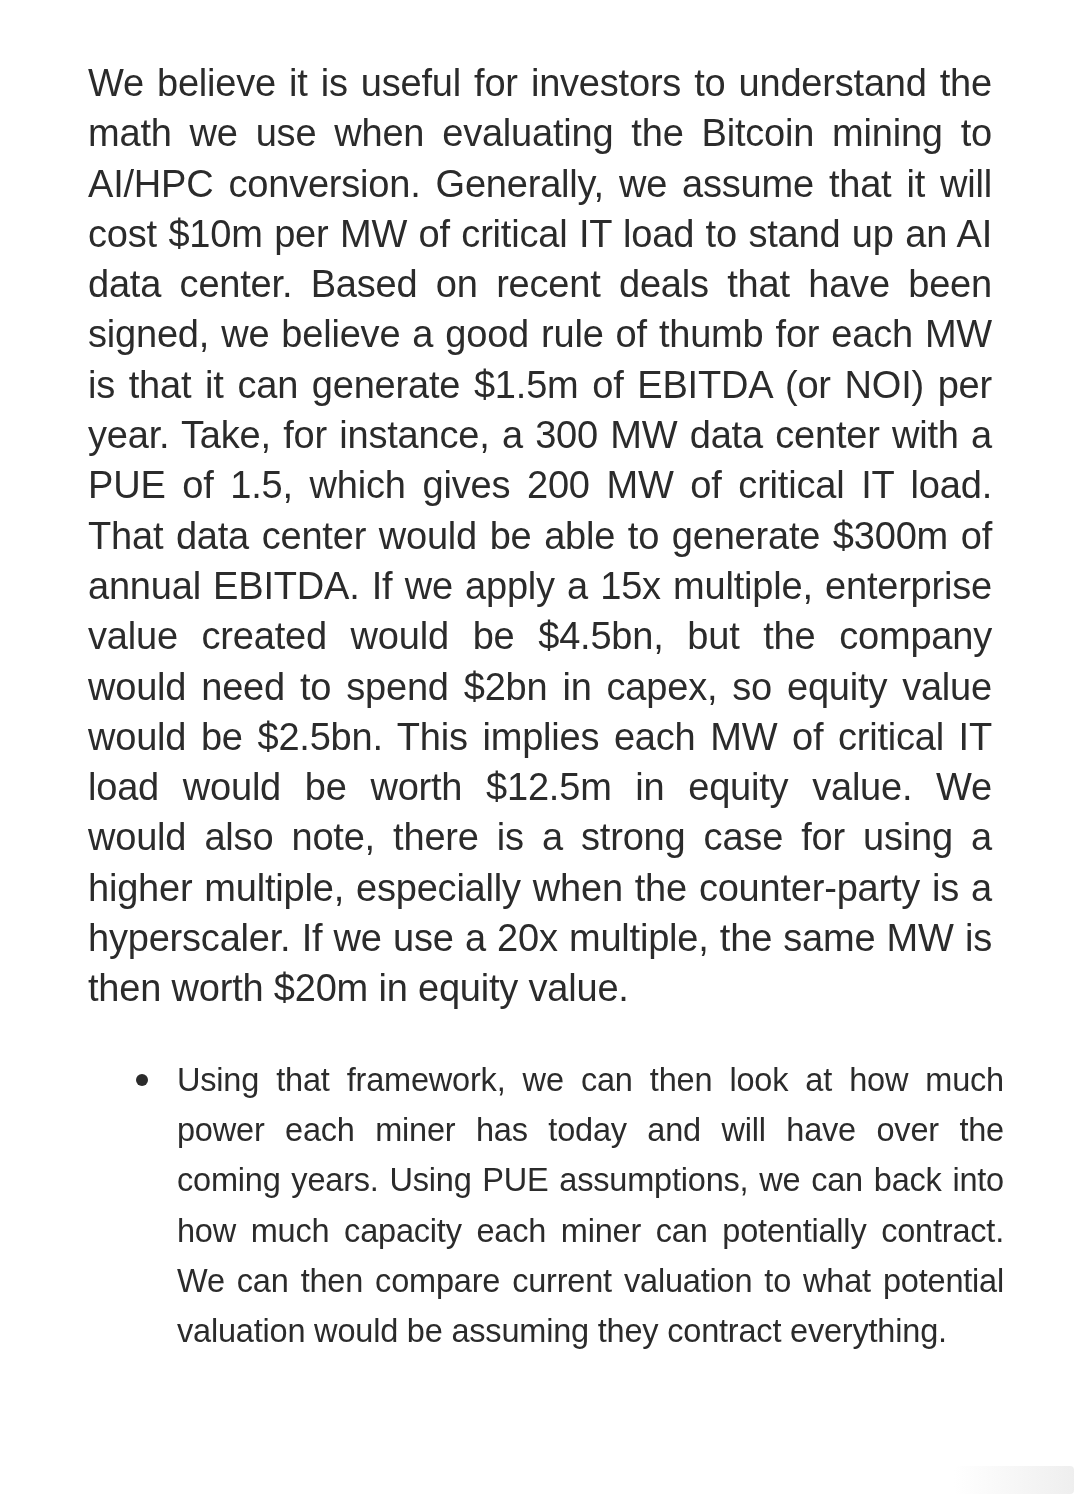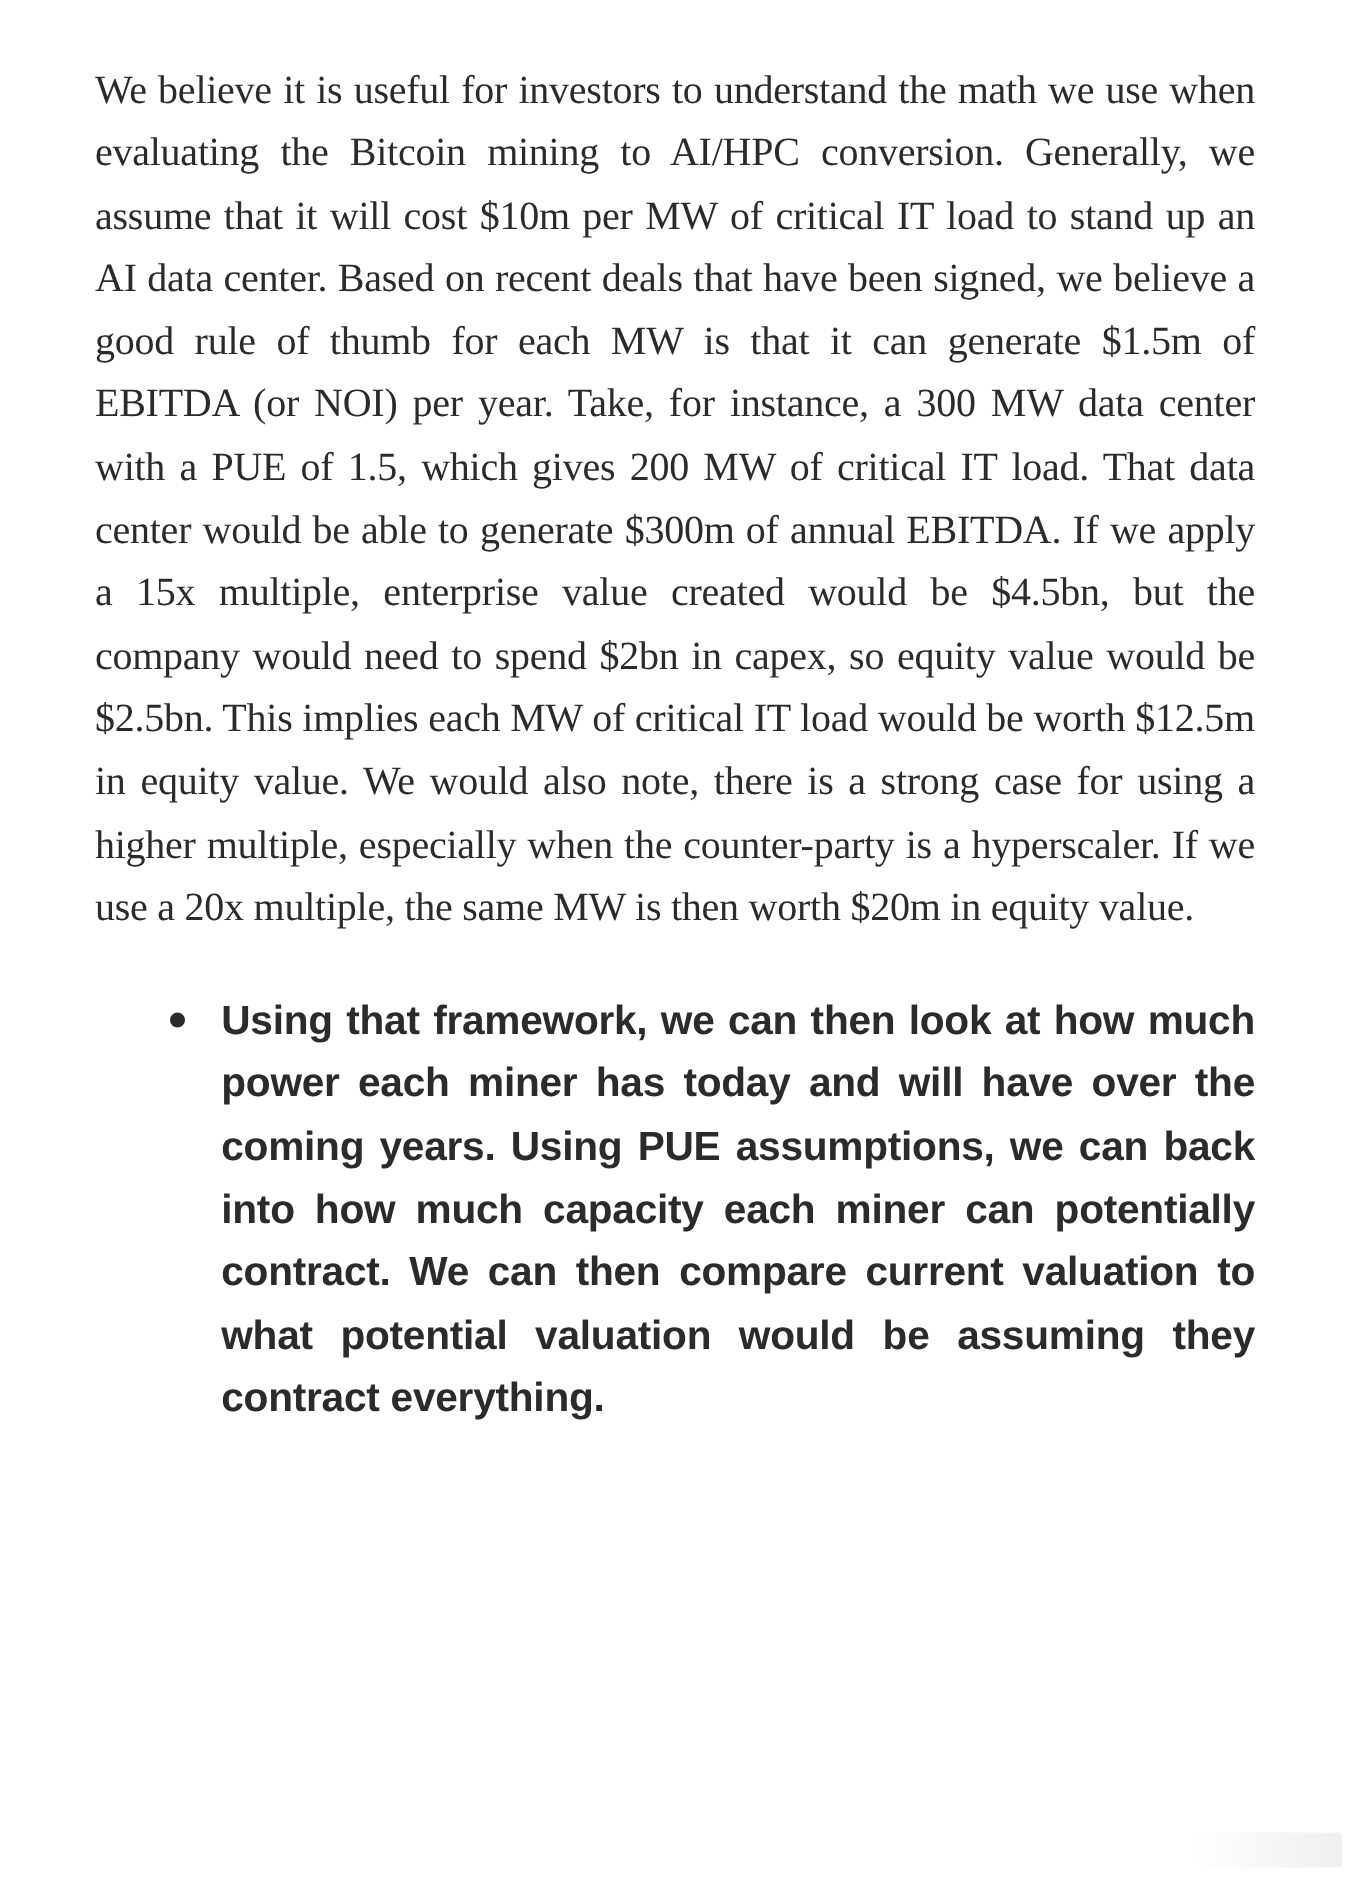--- a/index.html
+++ b/index.html
@@ -15,42 +15,40 @@
     font-family: "Liberation Sans", sans-serif;
     color: #2b2b2b;
   }
   .doc {
     position: absolute;
     left: 76px;
     top: 46px;
     width: 928px;
   }
   .para {
-    margin: 0;
-    font-size: 32px;
+    margin: 12px;
+    font-size: 38px;
     line-height: 50.3px;
     text-align: justify;
     text-align-last: left;
     letter-spacing: -0.2px;
     word-spacing: 0px;
-    font-family: Liberation Serif, serif;
   }
   .bullets {
     list-style: none;
     margin: 41px 0 0 0;
     padding: 0 0 0 101px;
   }
   .bullet-item {
     position: relative;
     font-size: 32.5px;
     line-height: 50.3px;
     text-align: justify;
     text-align-last: left;
     letter-spacing: -0.2px;
-    font-weight: bold;
   }
   .bullet-dot {
     position: absolute;
     left: -41px;
     top: 19px;
     width: 12px;
     height: 12px;
     border-radius: 50%;
     background: #2b2b2b;
   }

